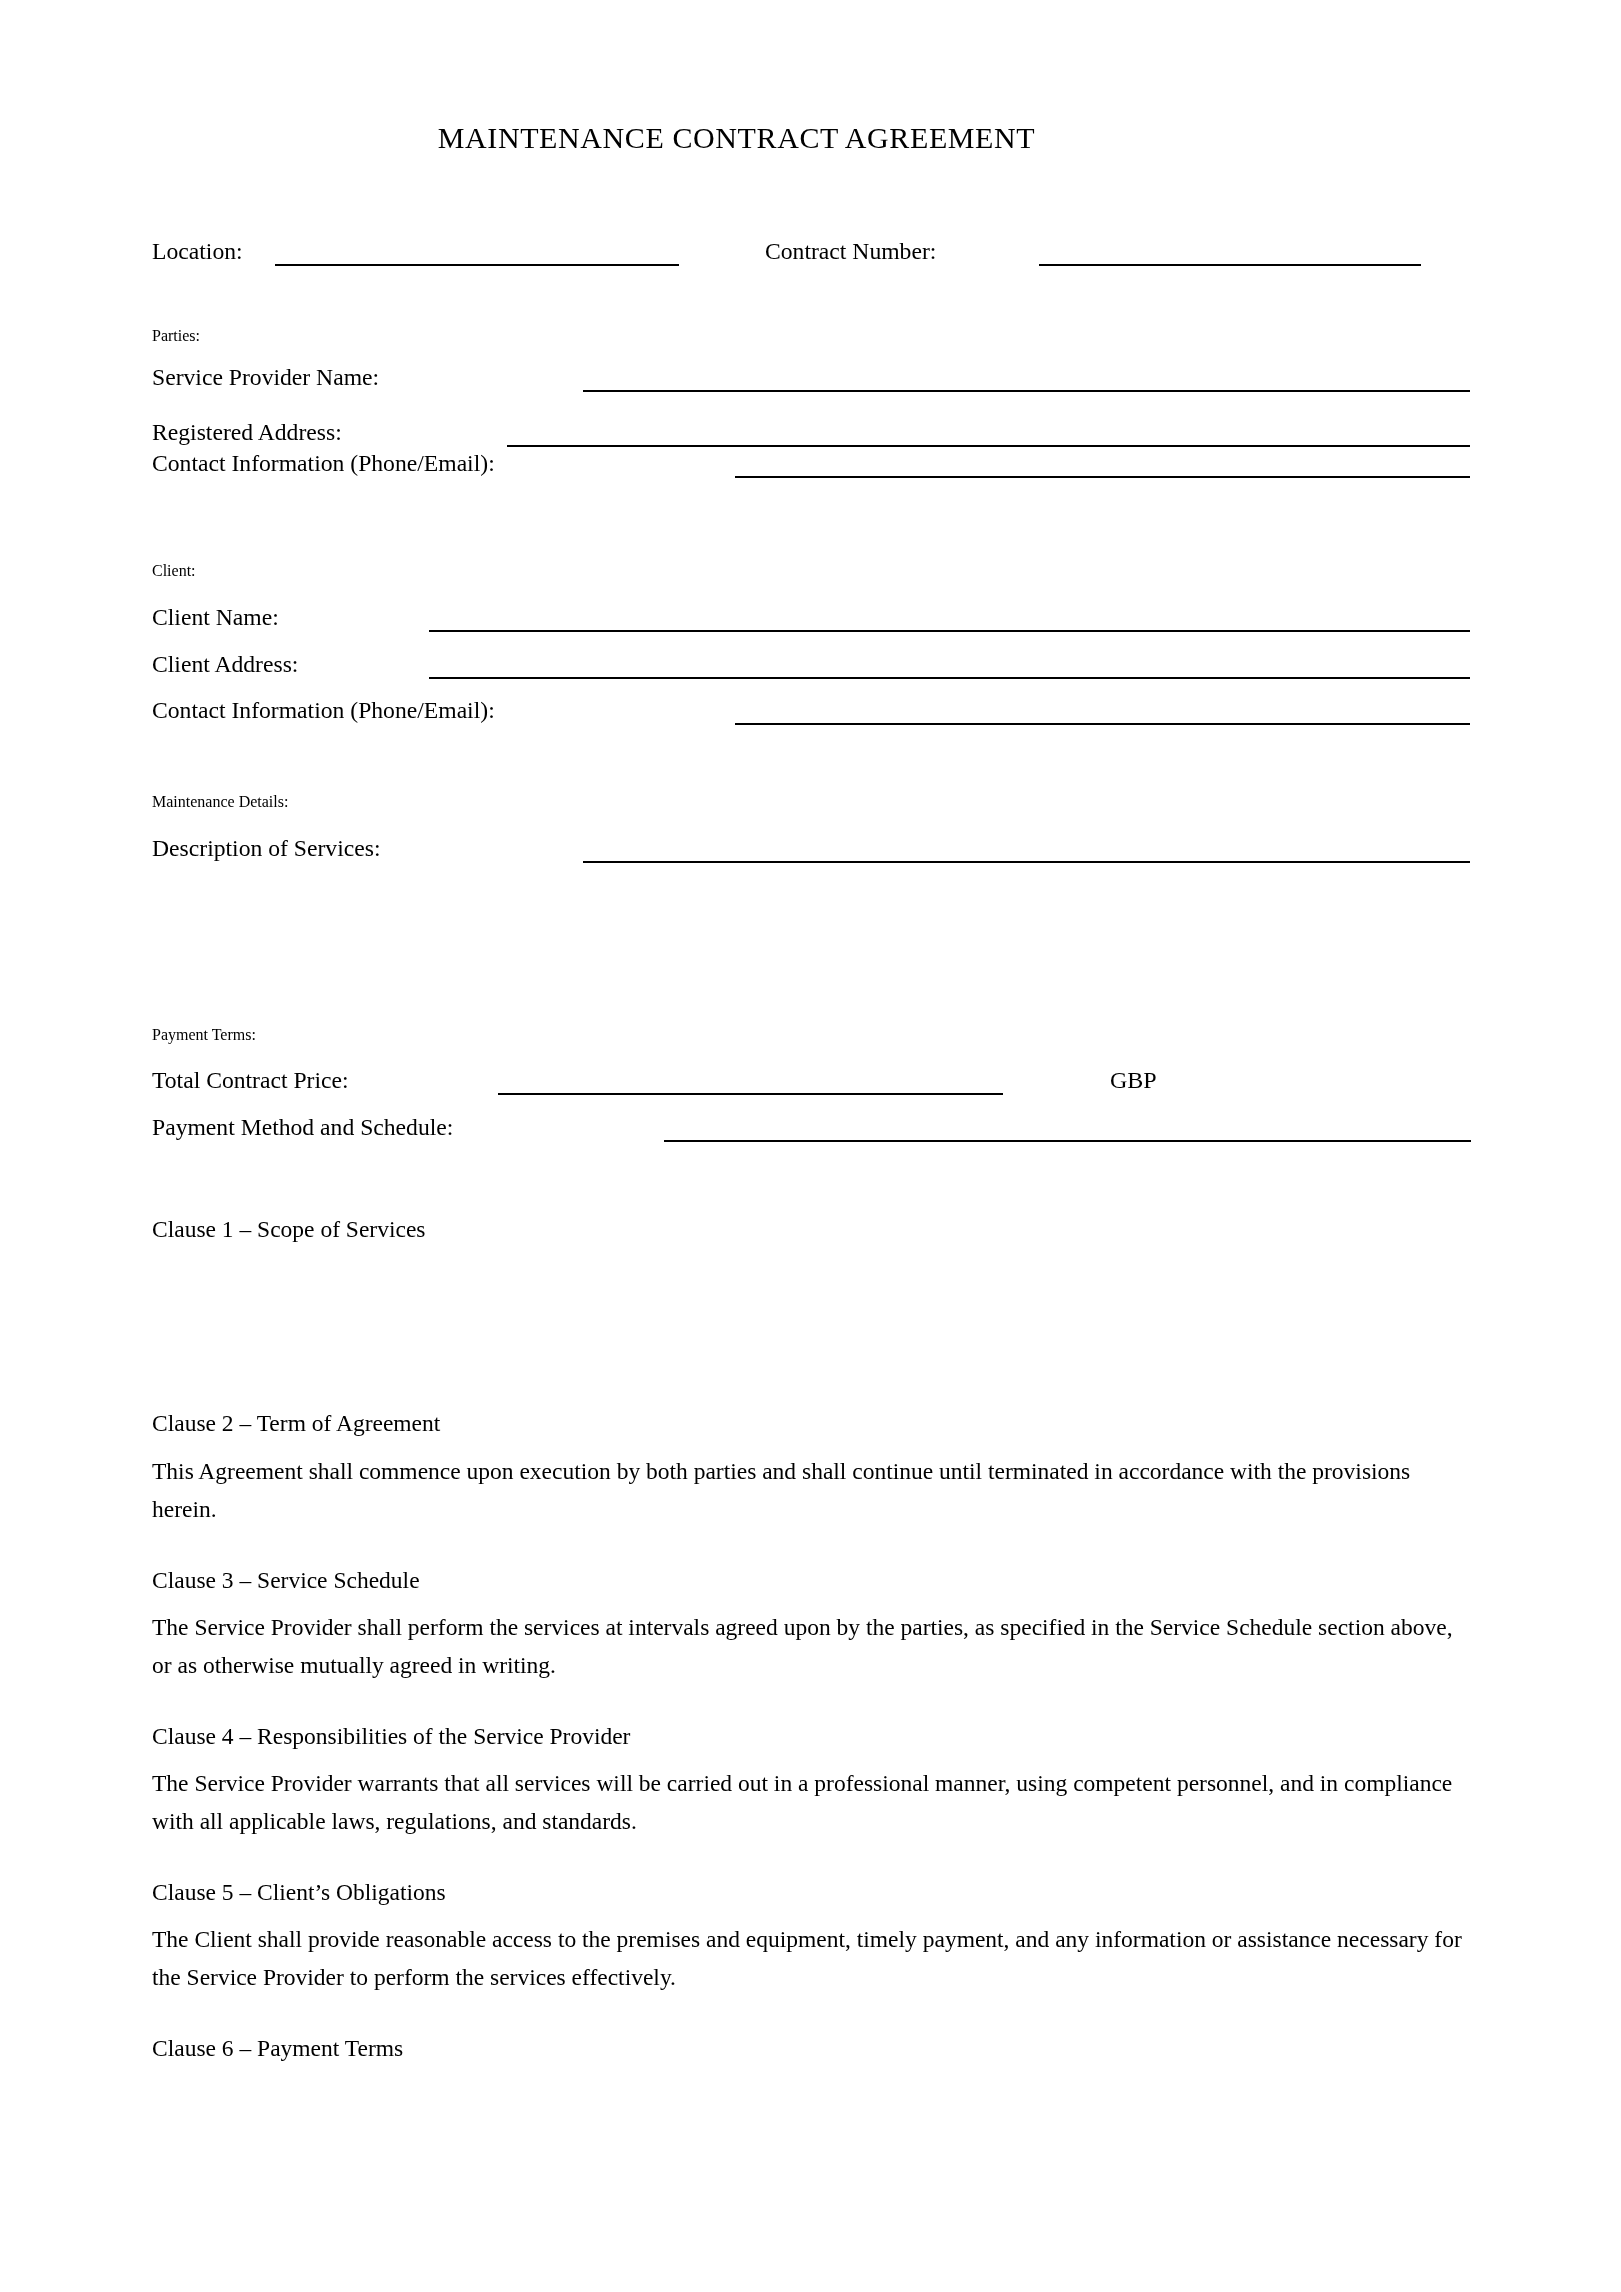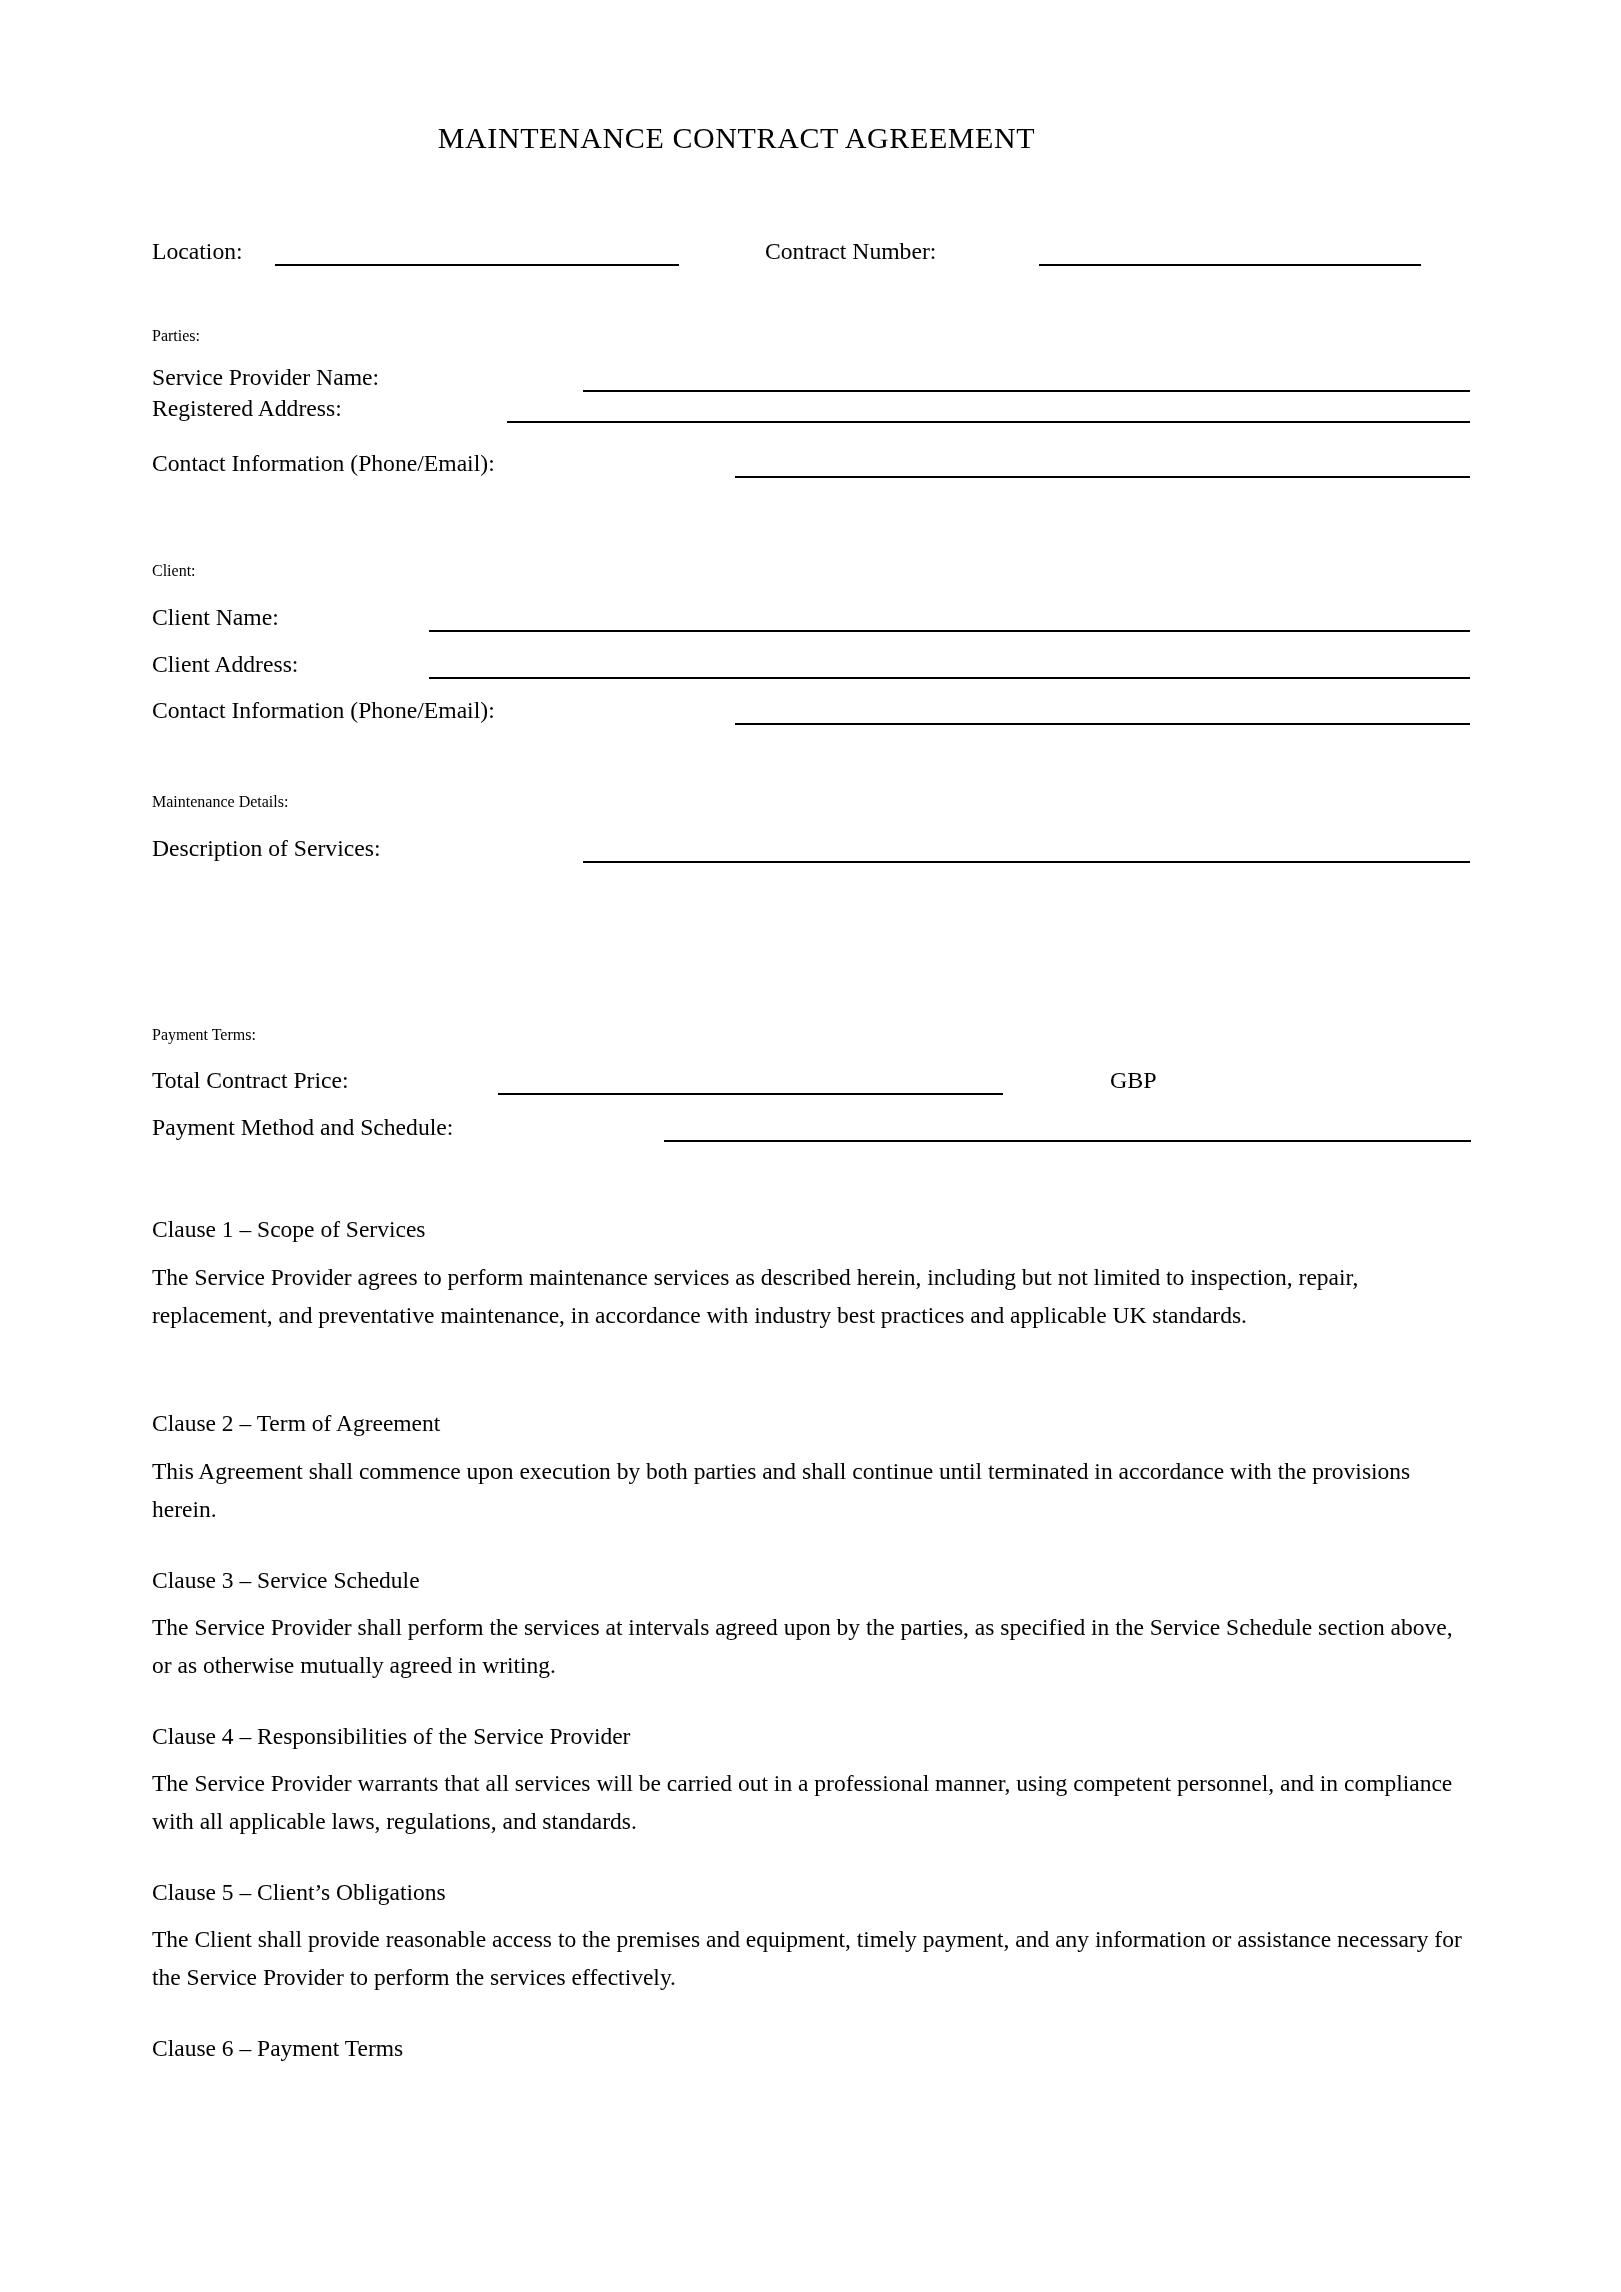--- a/index.html
+++ b/index.html
@@ -112,21 +112,21 @@
     <span class="rule" style="left:887px; width:382px;"></span>
   </div>
 
   <div class="section-head" style="top:319px;">Parties:</div>
 
   <div class="row" style="top:361px;">
     <span class="label narrow">Service Provider Name:</span>
     <span class="rule" style="left:431px; width:887px;"></span>
   </div>
 
-  <div class="row" style="top:392px;">
+  <div class="row" style="top:416px;">
     <span class="label narrow">Registered Address:</span>
     <span class="rule" style="left:355px; width:963px;"></span>
   </div>
 
   <div class="row" style="top:447px;">
     <span class="label narrow">Contact Information (Phone/Email):</span>
     <span class="rule" style="left:583px; width:735px;"></span>
   </div>
 
   <div class="section-head" style="top:554px;">Client:</div>
@@ -162,21 +162,20 @@
     <span class="rule" style="left:346px; width:505px;"></span>
     <span class="side-note" style="left:934px; top:0;">GBP</span>
   </div>
 
   <div class="row" style="top:1111px;">
     <span class="label narrow">Payment Method and Schedule:</span>
     <span class="rule" style="left:512px; width:807px;"></span>
   </div>
 
   <div class="clause-head" style="top:1213px;">Clause 1 – Scope of Services</div>
-  <div class="clause-body" style="top:1258px;">The Service Provider agrees to perform maintenance services as described herein, including but not limited to inspection, repair, replacement, and preventative maintenance, in accordance with industry best practices and applicable UK standards.</div>
 
   <div class="clause-head" style="top:1407px;">Clause 2 – Term of Agreement</div>
   <div class="clause-body" style="top:1452px;">This Agreement shall commence upon execution by both parties and shall continue until terminated in accordance with the provisions herein.</div>
 
   <div class="clause-head" style="top:1564px;">Clause 3 – Service Schedule</div>
   <div class="clause-body" style="top:1608px;">The Service Provider shall perform the services at intervals agreed upon by the parties, as specified in the Service Schedule section above, or as otherwise mutually agreed in writing.</div>
 
   <div class="clause-head" style="top:1720px;">Clause 4 – Responsibilities of the Service Provider</div>
   <div class="clause-body" style="top:1764px;">The Service Provider warrants that all services will be carried out in a professional manner, using competent personnel, and in compliance with all applicable laws, regulations, and standards.</div>
 

